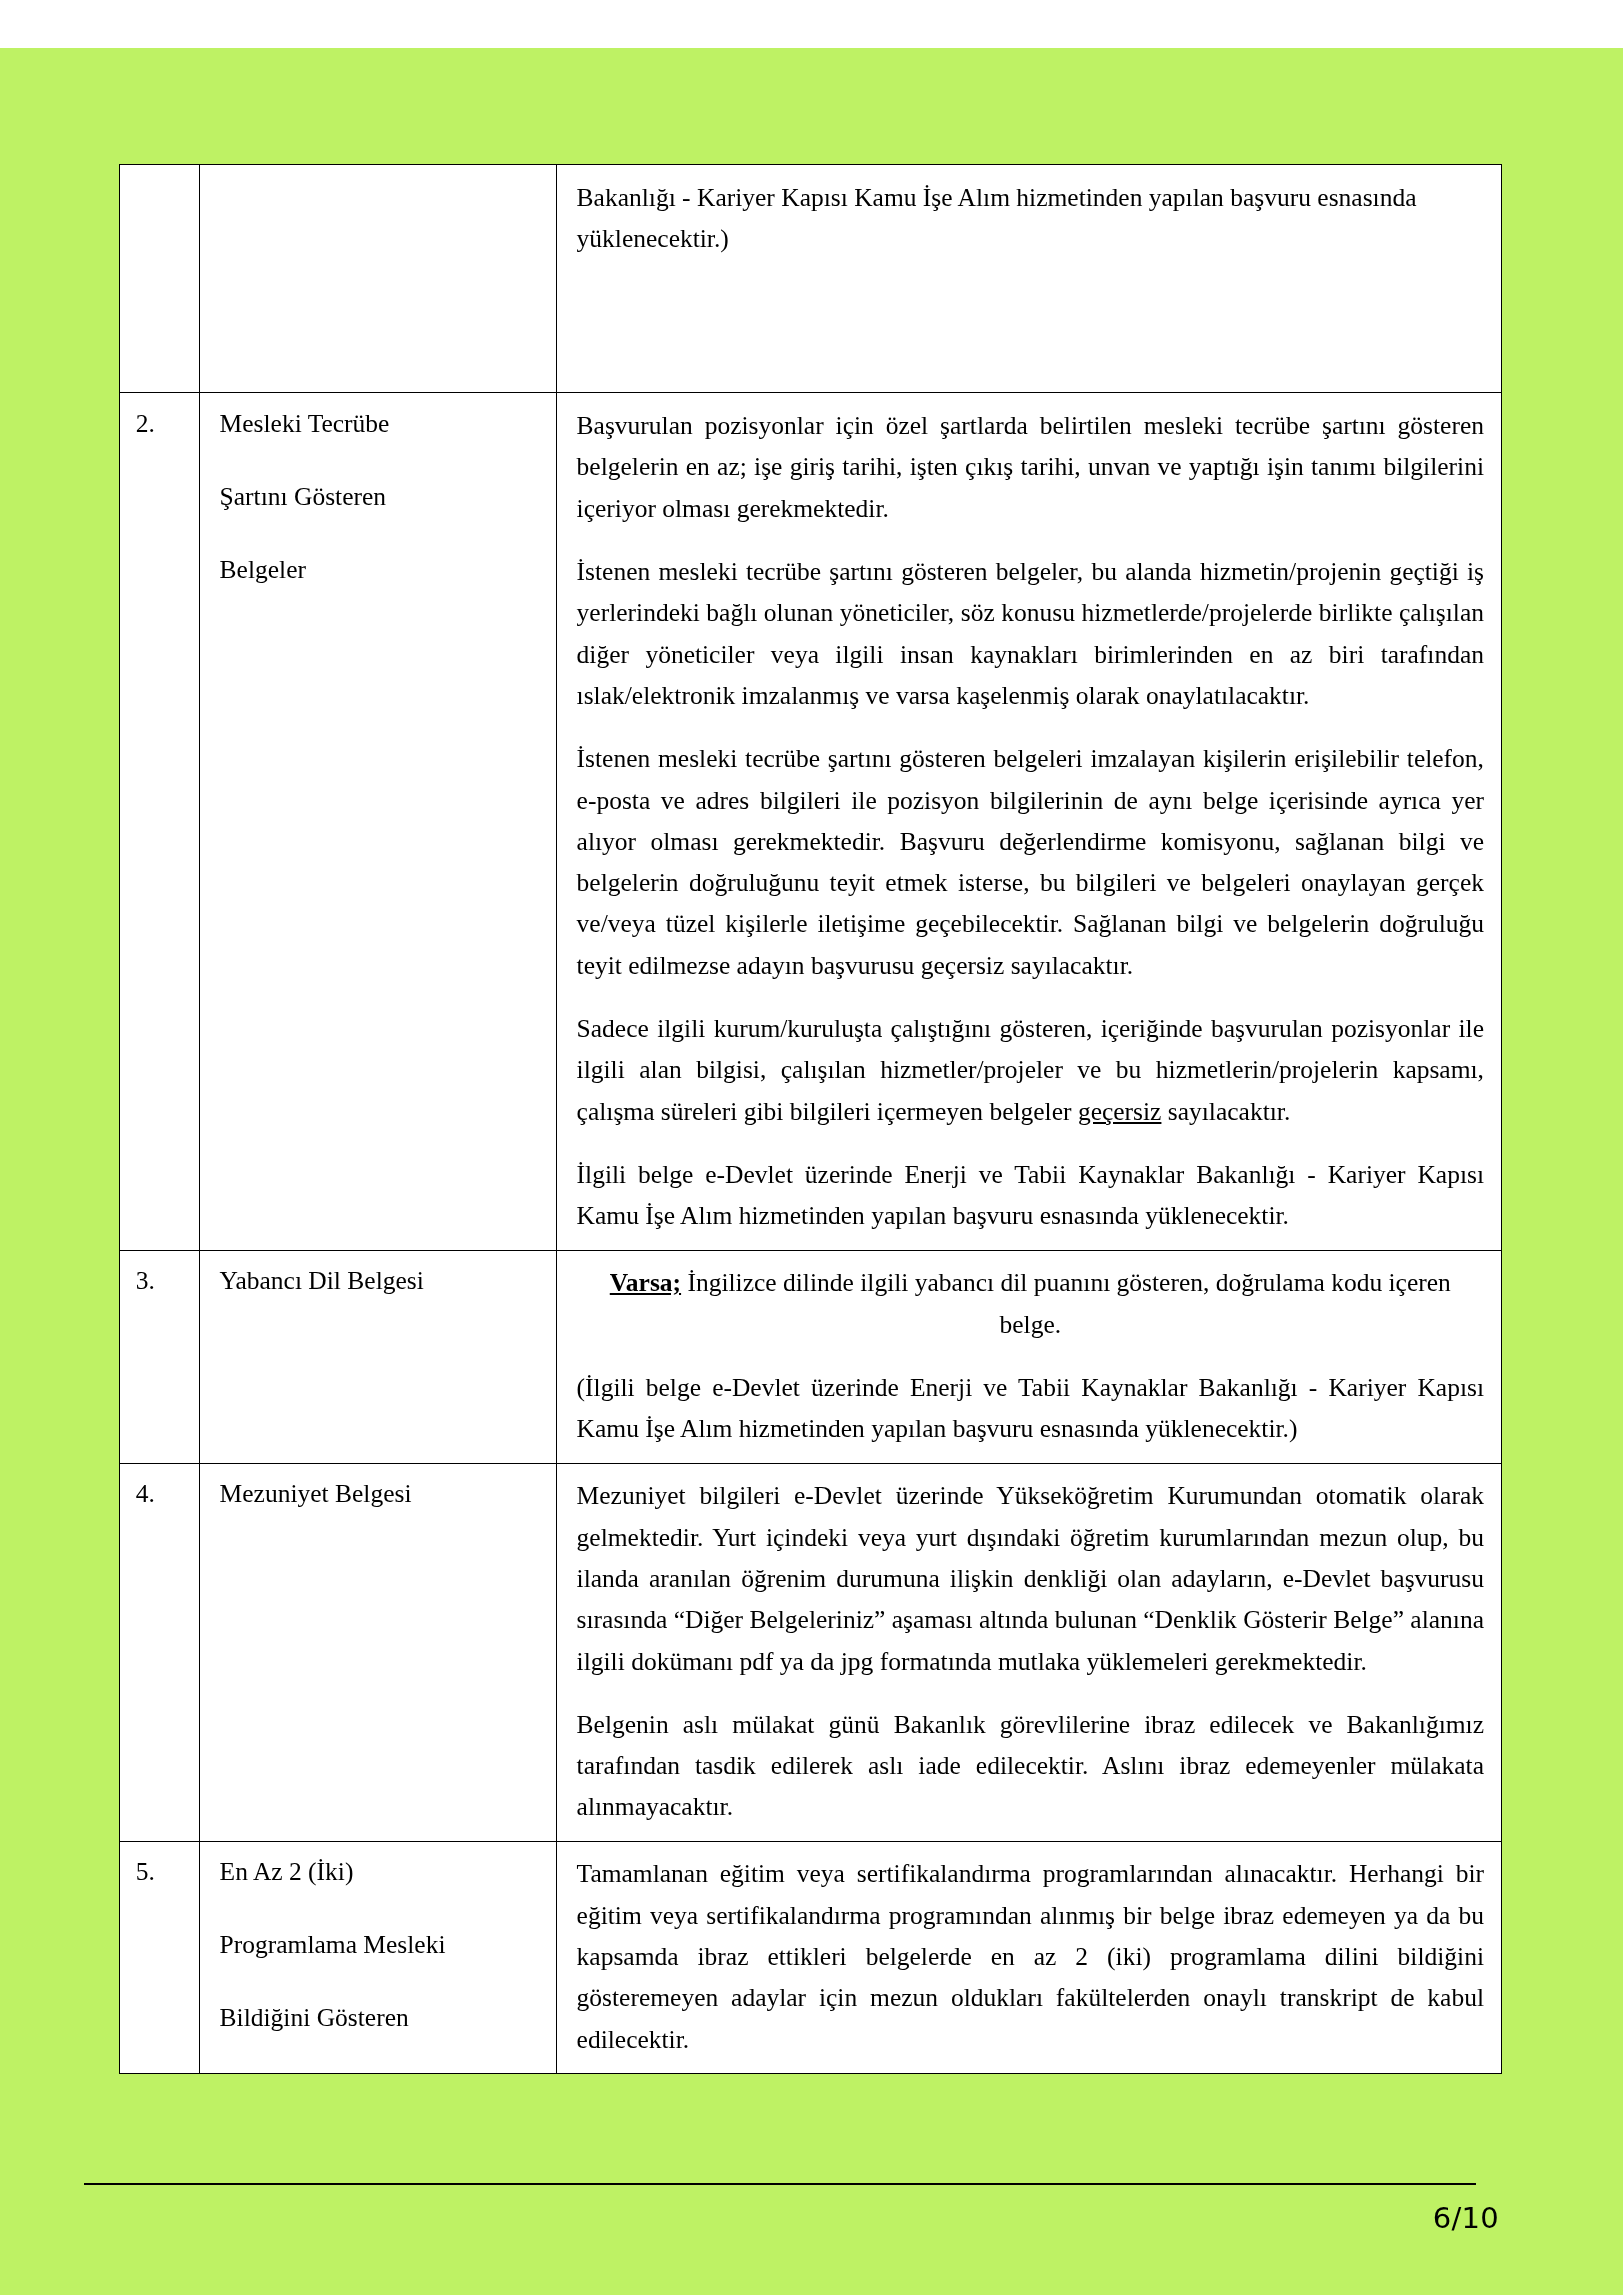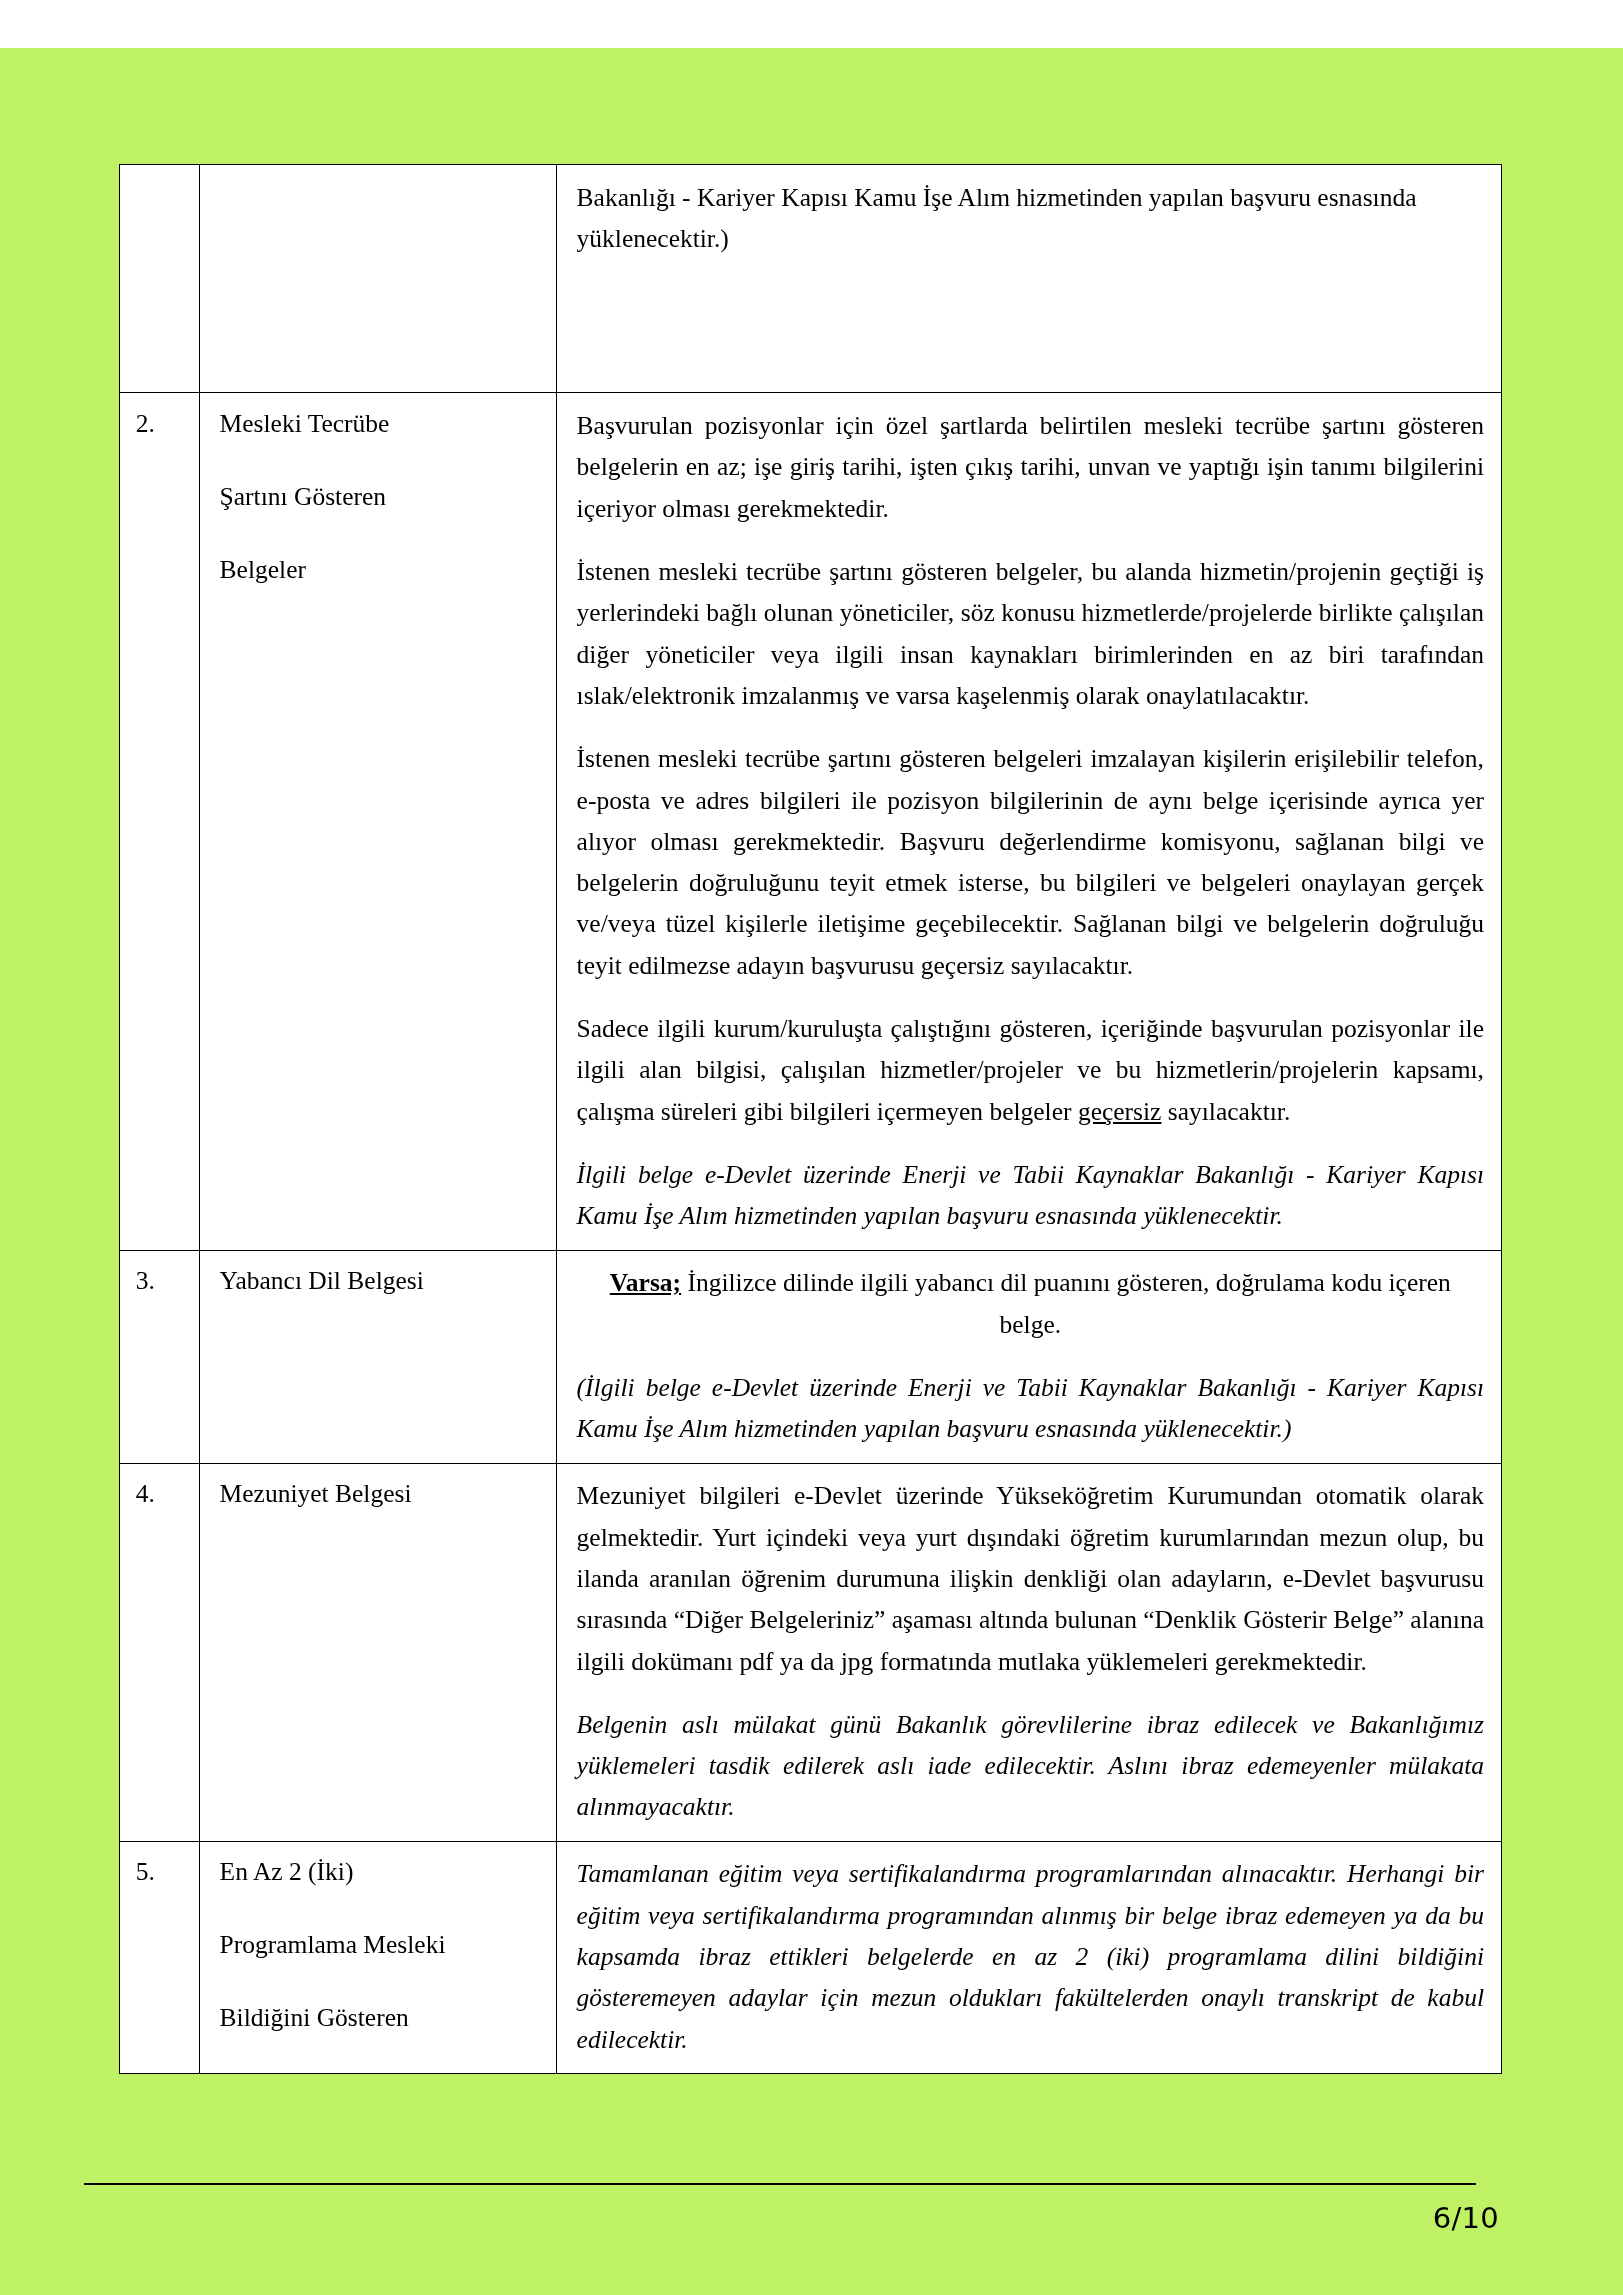--- a/index.html
+++ b/index.html
@@ -62,21 +62,21 @@
     padding: 11.8px 17px 13px 19.6px;
     text-align: justify;
     text-justify: inter-word;
     color: #000;
     hyphens: none;
   }
   .cell-body p {
     margin: 0 0 22px 0;
   }
   .cell-body p:last-child { margin-bottom: 0; }
-  .cell-body p.tight { margin-bottom: 0; font-style: italic; }
+  .cell-body p.tight { margin-bottom: 0; }
 
   .u { text-decoration: underline; }
   .b-u { font-weight: bold; text-decoration: underline; }
 
   
   .row-cont .cell-body { padding-top: 11.8px; }
   .spacer-block { display: block; height: 98px; }
 
   
   .footer-rule {
@@ -164,21 +164,21 @@
           <div class="cell-no">4.</div>
         </td>
         <td class="col-label">
           <div class="cell-label">
             <p>Mezuniyet Belgesi</p>
           </div>
         </td>
         <td class="col-body">
           <div class="cell-body">
             <p>Mezuniyet bilgileri e-Devlet üzerinde Yükseköğretim Kurumundan otomatik olarak gelmektedir. Yurt içindeki veya yurt dışındaki öğretim kurumlarından mezun olup, bu ilanda aranılan öğrenim durumuna ilişkin denkliği olan adayların, e-Devlet başvurusu sırasında “Diğer Belgeleriniz” aşaması altında bulunan “Denklik Gösterir Belge” alanına ilgili dokümanı pdf ya da jpg formatında mutlaka yüklemeleri gerekmektedir.</p>
-            <p class="tight">Belgenin aslı mülakat günü Bakanlık görevlilerine ibraz edilecek ve Bakanlığımız yüklemeleri tasdik edilerek aslı iade edilecektir. Aslını ibraz edemeyenler mülakata alınmayacaktır.</p>
+            <p class="tight">Belgenin aslı mülakat günü Bakanlık görevlilerine ibraz edilecek ve Bakanlığımız tarafından tasdik edilerek aslı iade edilecektir. Aslını ibraz edemeyenler mülakata alınmayacaktır.</p>
           </div>
         </td>
       </tr>
 
       <tr>
         <td class="col-no">
           <div class="cell-no">5.</div>
         </td>
         <td class="col-label">
           <div class="cell-label">

